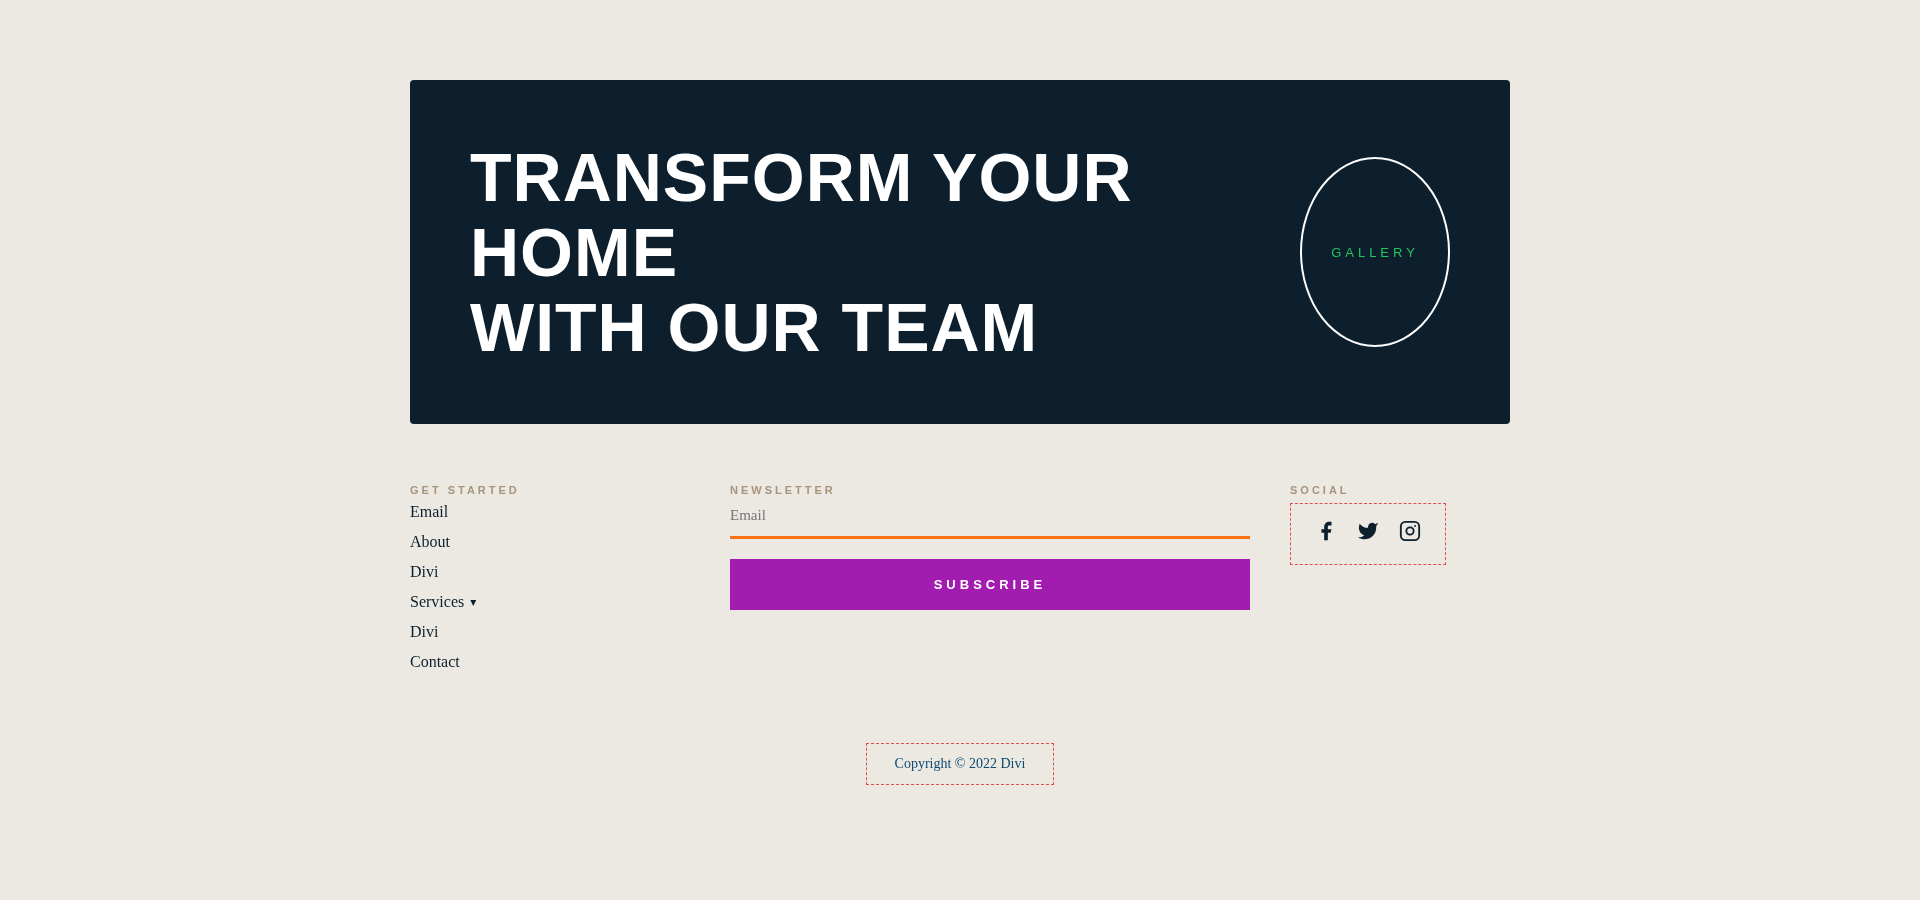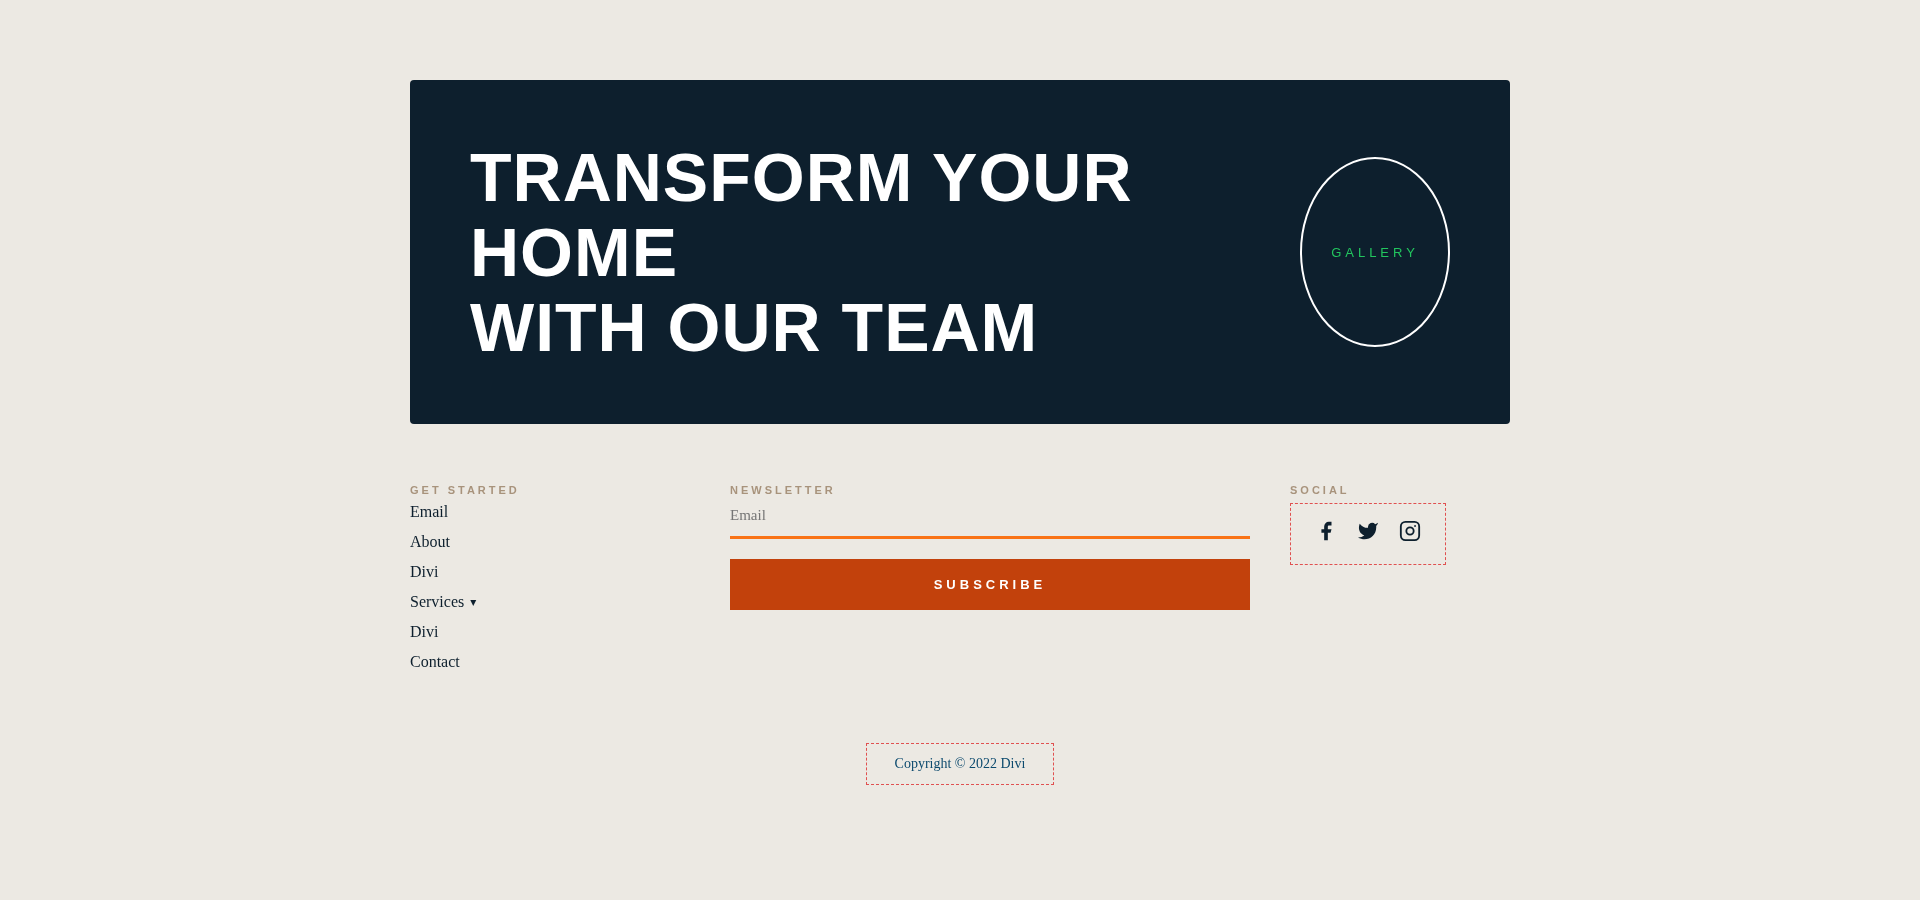--- a/index.html
+++ b/index.html
@@ -123,21 +123,21 @@
       border: none;
       outline: none;
       font-size: 15px;
       color: #555;
       font-family: Georgia, serif;
       padding: 4px 0;
     }
 
     .subscribe-btn {
       width: 100%;
-      background-color: #c2410c;
+      background-color: #a21caf;
       color: #ffffff;
       border: none;
       padding: 18px;
       font-size: 13px;
       letter-spacing: 4px;
       text-transform: uppercase;
       font-family: Arial, sans-serif;
       font-weight: 600;
       cursor: pointer;
     }

